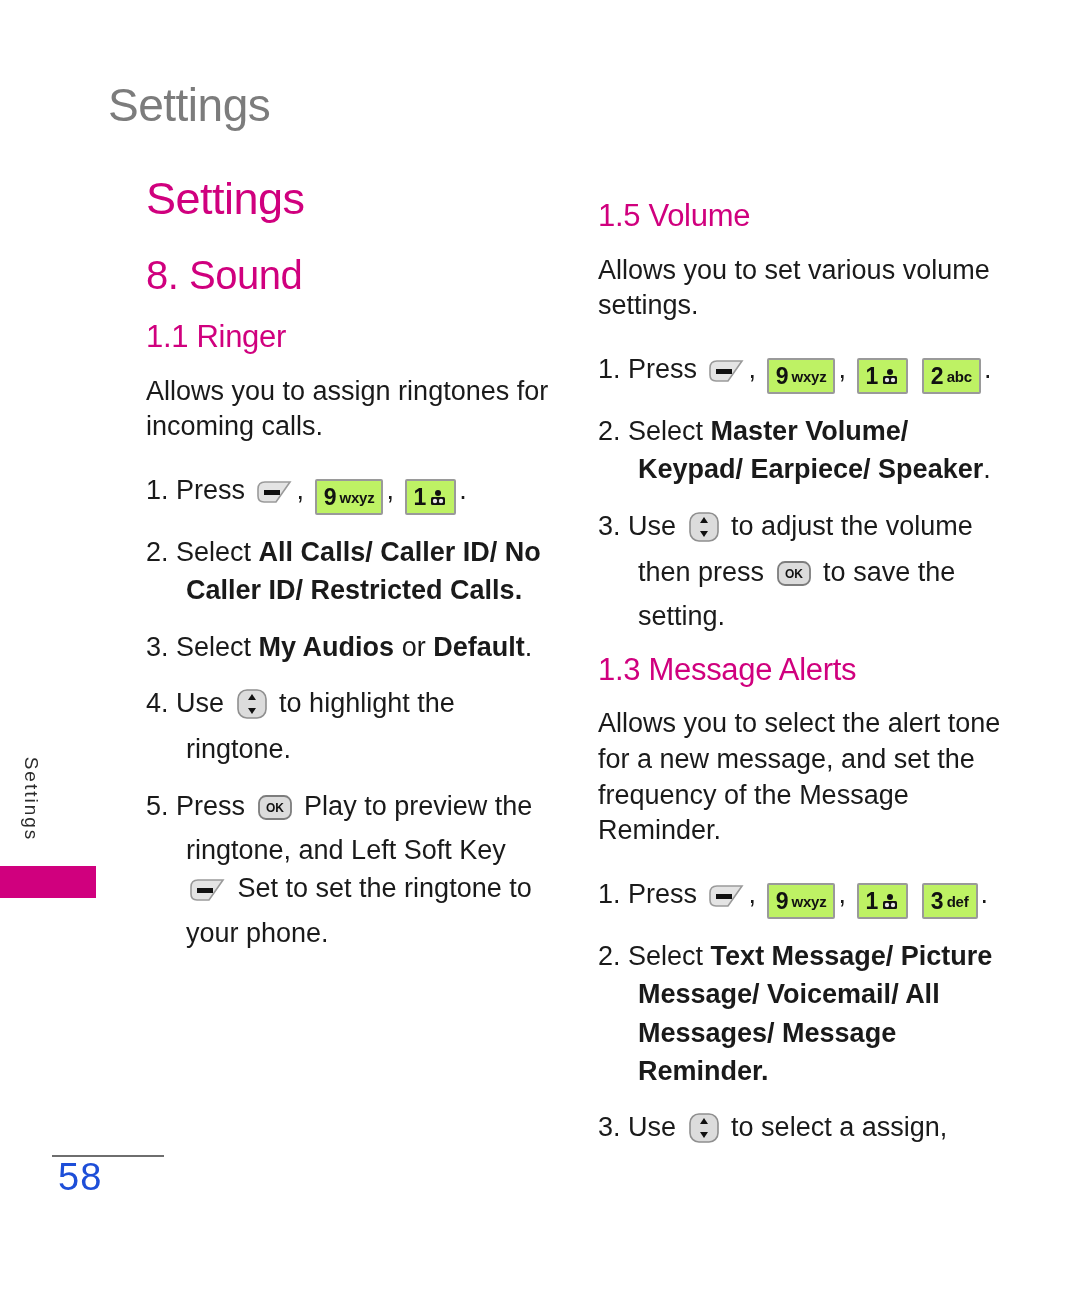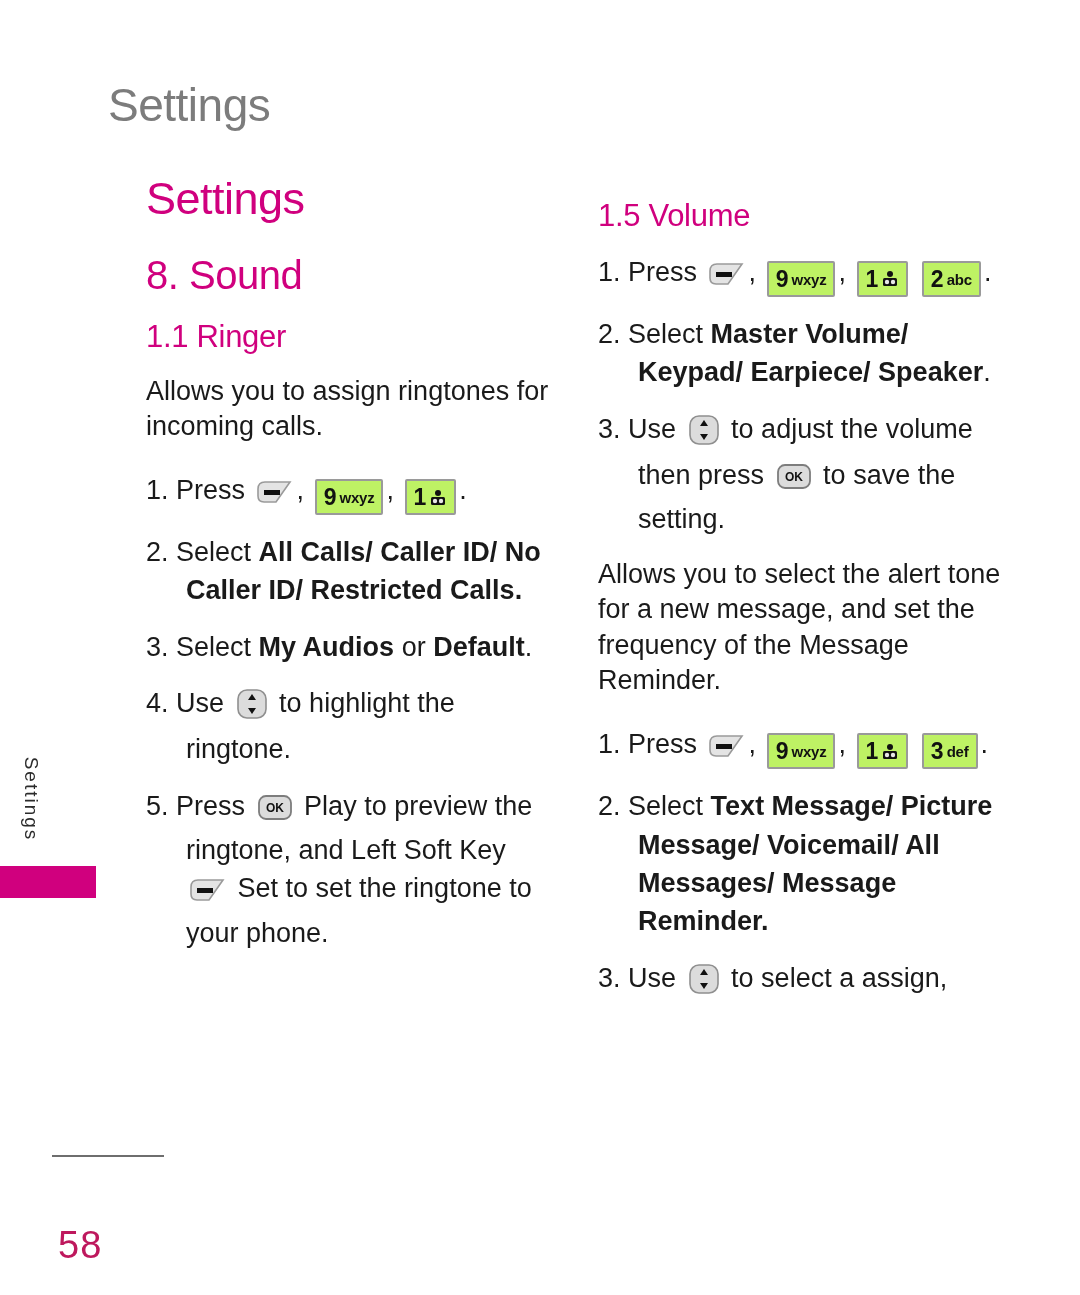--- a/index.html
+++ b/index.html
@@ -170,23 +170,23 @@
     position: absolute;
     left: 52px;
     top: 1155px;
     width: 112px;
     height: 2px;
     background: #6e6e6e;
   }
   .page-num {
     position: absolute;
     left: 58px;
-    top: 1224px;
+    top: 1156px;
     font-size: 38px;
-    color: #be185d;
+    color: #1d4ed8;
     letter-spacing: 1px;
   }
 </style>
 </head>
 <body>
 
 <div class="running-head">Settings</div>
 
 <div class="side-tab">
   <div class="side-tab-label">Settings</div>
@@ -271,20 +271,21 @@
     </span>
     <span>Set to set the ringtone to your phone.</span>
   </div>
 
 </div>
 
 <div class="col col-right">
 
   <div class="h-sub">1.5 Volume</div>
 
+  <div class="para">Allows you to set various volume settings.</div>
 
   <div class="step">
     <span class="num">1.</span>
     <span>Press</span>
     <span class="softkey">
       <svg width="38" height="26" viewBox="0 0 38 26">
         <path d="M2,10 Q2,3 9,3 L34,3 L20,23 L8,23 Q2,23 2,17 Z" fill="#e4e4e4" stroke="#9a9a9a" stroke-width="1.6"></path>
         <rect x="8" y="11" width="16" height="5" fill="#111"></rect>
       </svg>
     </span><span>,</span>
@@ -323,20 +324,21 @@
     <span>to adjust the volume then press</span>
     <span class="okkey">
       <svg width="36" height="27" viewBox="0 0 36 27">
         <rect x="2" y="2" width="32" height="23" rx="7" fill="#dcdcdc" stroke="#7d7d7d" stroke-width="1.8"></rect>
         <text x="18" y="18" font-family="Liberation Sans, sans-serif" font-size="12" font-weight="bold" fill="#111" text-anchor="middle">OK</text>
       </svg>
     </span>
     <span>to save the setting.</span>
   </div>
 
+  <div class="h-sub">1.3 Message Alerts</div>
 
   <div class="para">Allows you to select the alert tone for a new message, and set the frequency of the Message Reminder.</div>
 
   <div class="step">
     <span class="num">1.</span>
     <span>Press</span>
     <span class="softkey">
       <svg width="38" height="26" viewBox="0 0 38 26">
         <path d="M2,10 Q2,3 9,3 L34,3 L20,23 L8,23 Q2,23 2,17 Z" fill="#e4e4e4" stroke="#9a9a9a" stroke-width="1.6"></path>
         <rect x="8" y="11" width="16" height="5" fill="#111"></rect>

